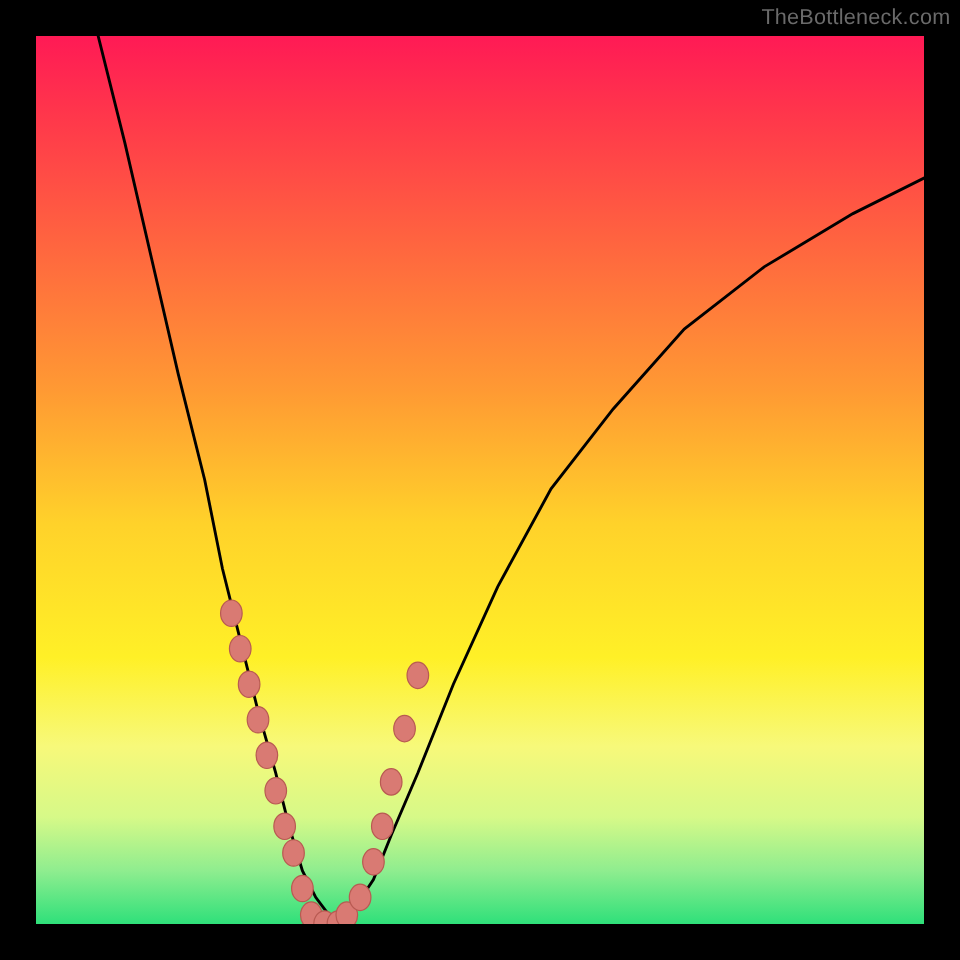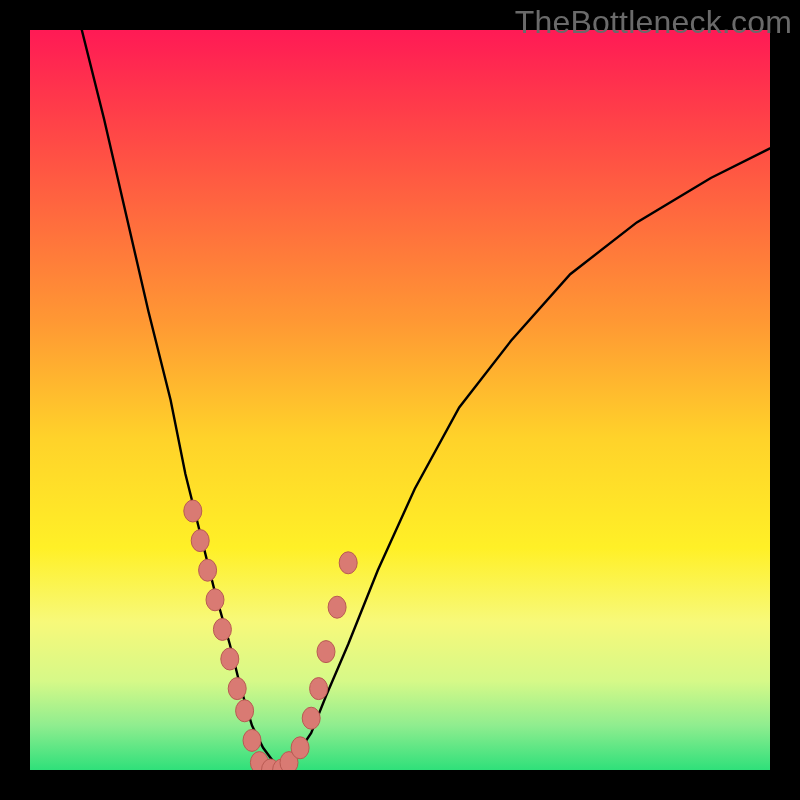--- a/index.html
+++ b/index.html
@@ -44,21 +44,21 @@
     left: 0;
     top: 0;
     width: 740px;
     height: 740px;
   }
   .watermark {
     position: absolute;
     top: 4px;
     right: 8px;
     color: #6a6a6a;
-    font-size: 32px;
+    font-size: 18px;
     font-weight: 500;
     letter-spacing: 0.2px;
     user-select: none;
   }
 </style>
 </head>
 <body>
 
 <div class="frame">
   <div class="plot">

